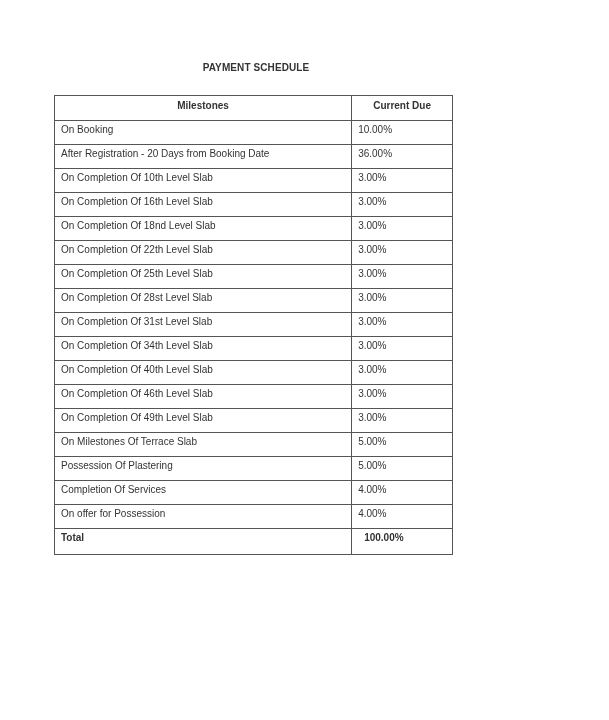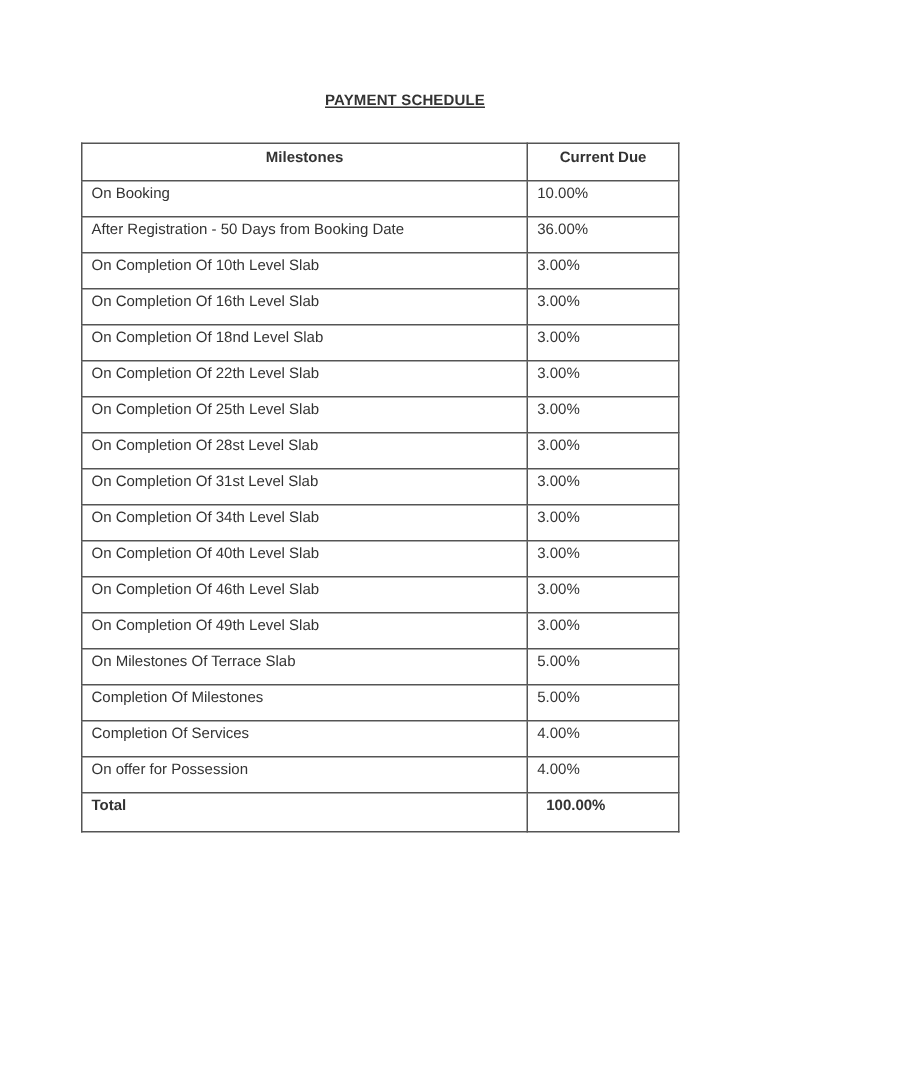--- a/index.html
+++ b/index.html
@@ -11,26 +11,25 @@
       width: 609px;
       height: 720px;
       position: relative;
       overflow: hidden;
       font-family: "Liberation Sans", "DejaVu Sans", sans-serif;
       color: #2a2a2a;
     }
     .doc-title {
       position: absolute;
       top: 62px;
-      left: 15px;
+      left: 1px;
       width: 510px;
       text-align: center;
       font-size: 10px;
       font-weight: bold;
-      text-decoration: underline;
       letter-spacing: 0.1px;
       color: #333;
     }
     table.schedule {
       position: absolute;
       top: 95px;
       left: 54px;
       width: 399px;
       border-collapse: collapse;
       font-size: 10px;
@@ -68,21 +67,21 @@
       <th>Milestones</th>
       <th class="due-head">Current Due</th>
     </tr>
   </thead>
   <tbody id="rows">
       <tr>
         <td class="milestone">On Booking</td>
         <td class="due">10.00%</td>
       </tr>
       <tr>
-        <td class="milestone">After Registration - 50 Days from Booking Date</td>
+        <td class="milestone">After Registration - 20 Days from Booking Date</td>
         <td class="due">36.00%</td>
       </tr>
       <tr>
         <td class="milestone">On Completion Of 10th Level Slab</td>
         <td class="due">3.00%</td>
       </tr>
       <tr>
         <td class="milestone">On Completion Of 16th Level Slab</td>
         <td class="due">3.00%</td>
       </tr>
@@ -120,21 +119,21 @@
       </tr>
       <tr>
         <td class="milestone">On Completion Of 49th Level Slab</td>
         <td class="due">3.00%</td>
       </tr>
       <tr>
         <td class="milestone">On Milestones Of Terrace Slab</td>
         <td class="due">5.00%</td>
       </tr>
       <tr>
-        <td class="milestone">Completion Of Milestones</td>
+        <td class="milestone">Possession Of Plastering</td>
         <td class="due">5.00%</td>
       </tr>
       <tr>
         <td class="milestone">Completion Of Services</td>
         <td class="due">4.00%</td>
       </tr>
       <tr>
         <td class="milestone">On offer for Possession</td>
         <td class="due">4.00%</td>
       </tr>

